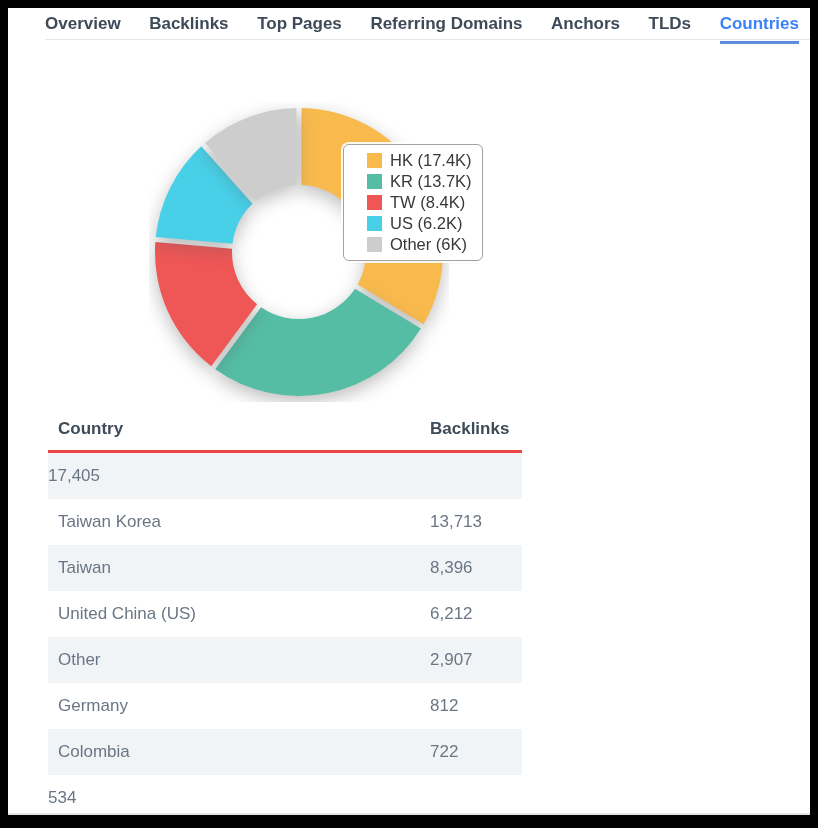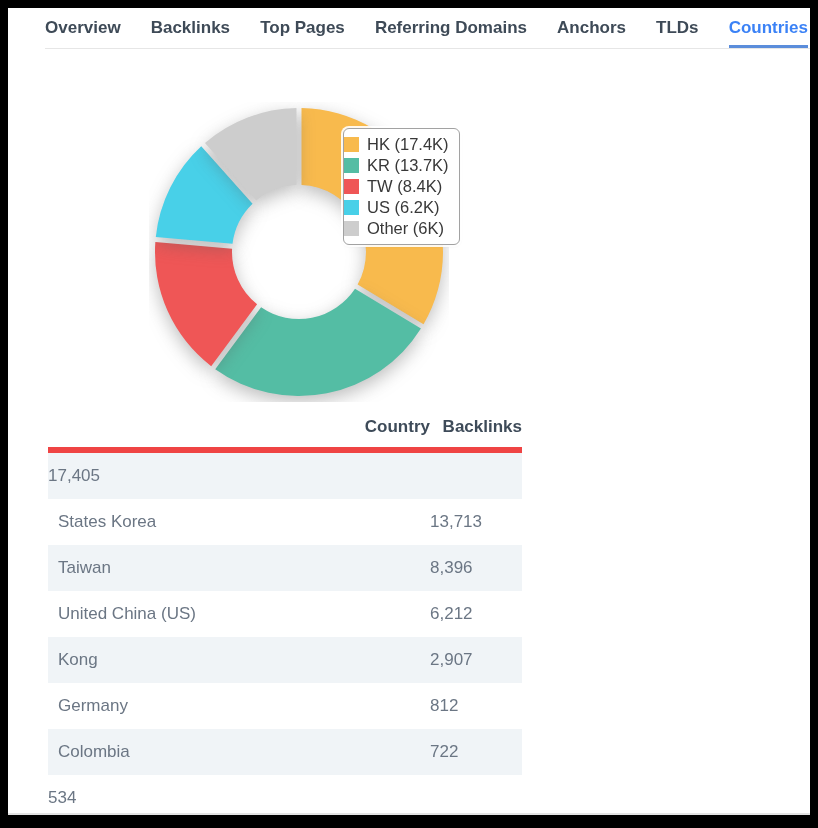--- a/index.html
+++ b/index.html
@@ -15,57 +15,56 @@
     background:#fff;
     overflow:hidden;
     font-family:"Liberation Sans","DejaVu Sans",sans-serif;
   }
   .content::after{
     content:''; position:absolute; left:0; right:0; bottom:0; height:2px;
     background:#e3e3e3;
   }
   
   .tabbar {
-    position:absolute; top:0; left:37px; right:0; height:41px;
+    position:absolute; top:0; left:37px; right:0; height:32px;
     display:flex; justify-content:space-between; align-items:center;
     border-bottom:1px solid var(--tab-border,#e6e6e6);
-    padding-right:2px;
+    padding-right:11px;
   }
   .tab {
     position:relative; height:40px; line-height:40px;
     font-size:17px; font-weight:700; color:var(--tab-text,#3e4a57);
     cursor:pointer; white-space:nowrap;
   }
   .tab.active { color:#3b82f6; }
   .tab.active::after {
     content:''; position:absolute; left:0; right:0; bottom:0; height:3px;
     background:var(--accent,#5b8ddb);
   }
   
   .donut { position:absolute; left:141px; top:94px; }
   .donut path { filter:drop-shadow(0 6px 9px rgba(90,90,90,0.40)); cursor:pointer; }
   
   .legend {
-    position:absolute; left:335px; top:120px;
+    position:absolute; left:335px; top:136px;
     background:#fff;
     border:1px solid var(--legend-border,#a2a2a2);
     border-radius:6px;
-    padding:5px 10px 5px 0;
+    padding:5px 10px 5px 23px;
     box-shadow:0 0 0 2px rgba(255,255,255,0.9), 0 1px 3px rgba(0,0,0,0.12);
     z-index:5;
   }
   .legend-item { display:flex; align-items:center; height:21px; cursor:pointer; }
   .legend-swatch { width:15px; height:15px; margin-right:8px; flex:0 0 15px; }
   .legend-label { font-size:16.5px; color:var(--legend-text,#383838); white-space:nowrap; }
   
   .ctable { position:absolute; left:40px; top:399px; width:474px; }
   .thead {
     display:flex; height:46px; align-items:center;
-    border-bottom:6px solid #ef4444;
-    text-align:right;
+    border-bottom:3px solid #ef4444;
   }
   .th { font-size:17px; font-weight:700; color:var(--header-text,#3e4b59); }
   .th-country { width:382px; padding-left:10px; }
   .th-backlinks { flex:1; }
   .trow { display:flex; height:46px; align-items:center; }
   .trow.alt { background:var(--row-alt,#f0f4f7); }
   .td { font-size:17px; color:var(--cell-text,#6b7684); }
   .td-country { width:382px; padding-left:10px; }
   .td-backlinks { flex:1; }
 </style>
@@ -120,33 +119,33 @@
     <div class="ctable">
       <div class="thead">
         <div class="th th-country">Country</div>
         <div class="th th-backlinks">Backlinks</div>
       </div>
       <div id="tbody">
           <div class="trow alt">
             <div class="td td-backlinks">17,405</div>
           </div>
           <div class="trow">
-            <div class="td td-country">States Korea</div>
+            <div class="td td-country">Taiwan Korea</div>
             <div class="td td-backlinks">13,713</div>
           </div>
           <div class="trow alt">
             <div class="td td-country">Taiwan</div>
             <div class="td td-backlinks">8,396</div>
           </div>
           <div class="trow">
             <div class="td td-country">United China (US)</div>
             <div class="td td-backlinks">6,212</div>
           </div>
           <div class="trow alt">
-            <div class="td td-country">Kong</div>
+            <div class="td td-country">Other</div>
             <div class="td td-backlinks">2,907</div>
           </div>
           <div class="trow">
             <div class="td td-country">Germany</div>
             <div class="td td-backlinks">812</div>
           </div>
           <div class="trow alt">
             <div class="td td-country">Colombia</div>
             <div class="td td-backlinks">722</div>
           </div>

